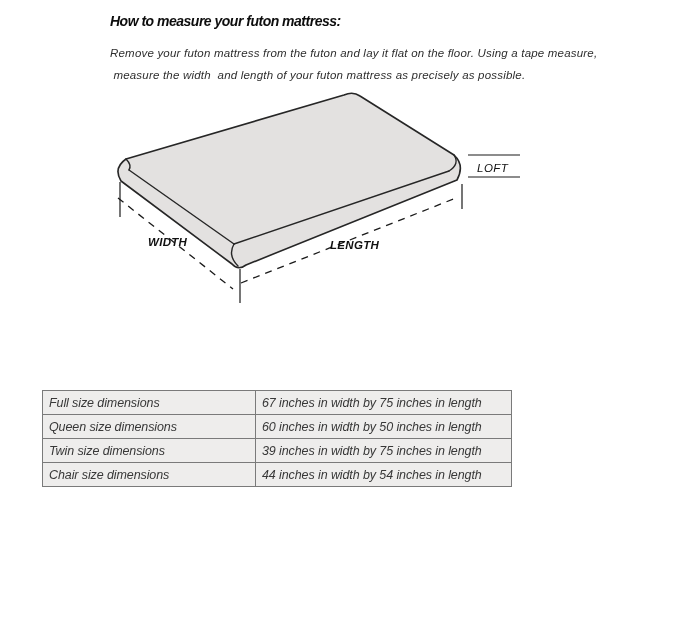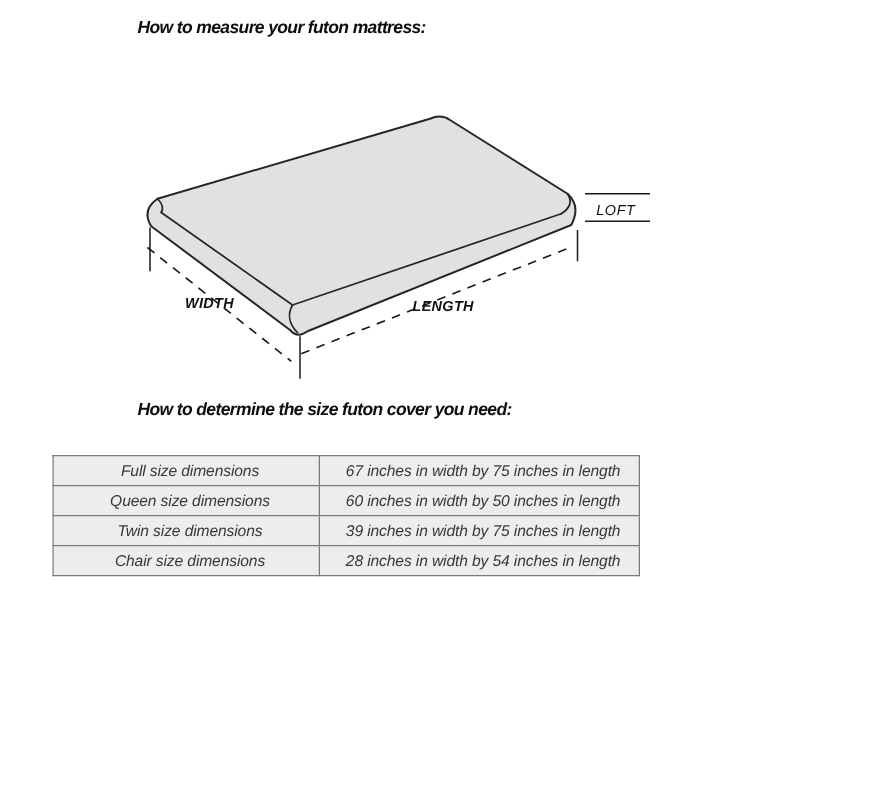--- a/index.html
+++ b/index.html
@@ -18,38 +18,42 @@
     line-height:22px;letter-spacing:0.2px;
   }
   #intro-paragraph .line{white-space:pre;}
   #mattress-diagram{position:absolute;left:85px;top:85px;}
   #mattress-diagram text{
     font-family:"Liberation Sans", sans-serif;fill:#111;
   }
   .dim-label{font-size:11.5px;font-weight:bold;letter-spacing:0.3px;}
   .loft-label{font-size:11.5px;font-weight:normal;letter-spacing:0.5px;}
   #size-table{
-    position:absolute;left:42px;top:364px;width:455px;
-    border-collapse:collapse;table-layout:fixed;text-align:center;
+    position:absolute;left:42px;top:390px;width:455px;
+    border-collapse:collapse;table-layout:fixed;
   }
   #size-table td{
     border:1px solid #7a7a7a;background:#eeedec;color:#383838;
     font-size:12.5px;letter-spacing:-0.1px;height:23px;
     padding:0 0 0 6px;vertical-align:middle;white-space:nowrap;overflow:hidden;
   }
   #size-table td.col-label{width:206px;}
   #size-table td.col-value{width:249px;}
 </style>
 </head>
 <body>
 
 <div id="page">
 
   <div id="heading-measure" class="heading">How to measure your futon mattress:</div>
 
+  <div id="intro-paragraph">
+    <div class="line">Remove your futon mattress from the futon and lay it flat on the floor. Using a tape measure,</div>
+    <div class="line"> measure the width  and length of your futon mattress as precisely as possible.</div>
+  </div>
 
   <svg id="mattress-diagram" width="460" height="230" viewBox="0 0 460 230">
 
     <path d="M 36,96 Q 28,83 41,74 L 259,10 Q 268,6 275,11 L 369,70 Q 380,80 372,95 L 161,180 Q 153,186 147,179 Z" stroke="#262626" stroke-width="1.6" stroke-linejoin="round" fill="#e3e1e0"></path>
 
     <g fill="none" stroke="#262626" stroke-width="1.4" stroke-linecap="round">
       <path d="M 41,74 Q 47,80 44,85"></path>
       <path d="M 44,85 L 149,159"></path>
       <path d="M 149,159 C 145,166 146,174 153,181"></path>
       <path d="M 149,159 L 364,86"></path>
@@ -70,36 +74,35 @@
     <g stroke="#1a1a1a" stroke-width="1.2">
       <line x1="383" y1="70" x2="435" y2="70"></line>
       <line x1="383" y1="92" x2="435" y2="92"></line>
     </g>
 
     <text class="dim-label" x="63" y="161">WIDTH</text>
     <text class="dim-label" x="245" y="164">LENGTH</text>
     <text class="loft-label" x="392" y="87">LOFT</text>
   </svg>
 
-  <div id="heading-size" class="heading">How to determine the size futon cover you need:</div>
 
   <table id="size-table">
     <tbody>
       <tr>
         <td class="col-label">Full size dimensions</td>
         <td class="col-value">67 inches in width by 75 inches in length</td>
       </tr>
       <tr>
         <td class="col-label">Queen size dimensions</td>
         <td class="col-value">60 inches in width by 50 inches in length</td>
       </tr>
       <tr>
         <td class="col-label">Twin size dimensions</td>
         <td class="col-value">39 inches in width by 75 inches in length</td>
       </tr>
       <tr>
         <td class="col-label">Chair size dimensions</td>
-        <td class="col-value">28 inches in width by 54 inches in length</td>
+        <td class="col-value">44 inches in width by 54 inches in length</td>
       </tr>
     </tbody>
   </table>
 
 </div>
 
 </body></html>

